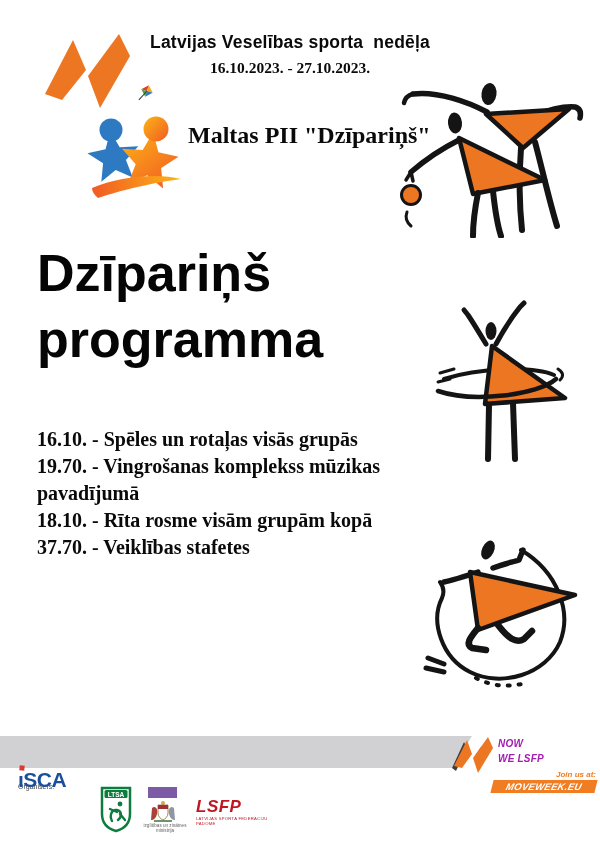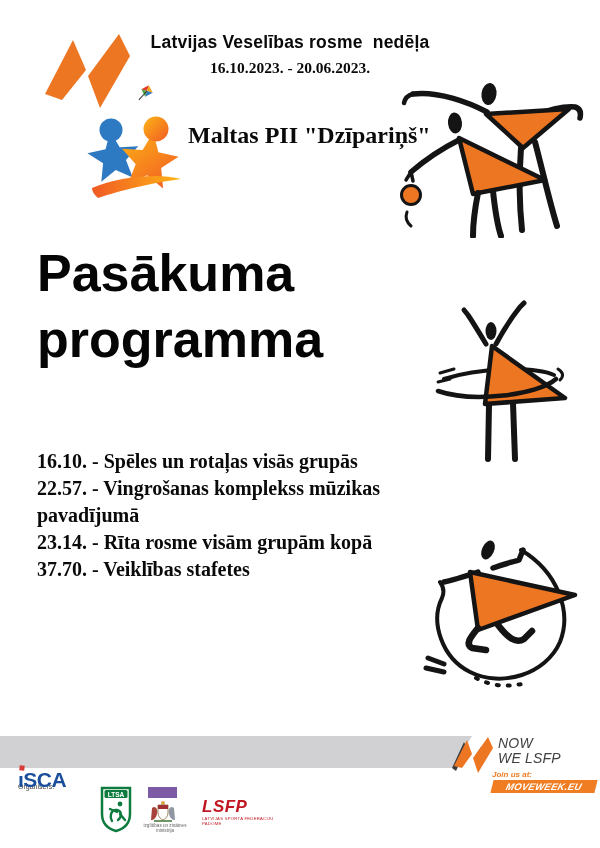--- a/index.html
+++ b/index.html
@@ -25,70 +25,70 @@
   }
 
   
   .heading{
     left:37px;top:240px;width:430px;
     font-size:52px;line-height:66px;font-weight:700;color:#050505;letter-spacing:0;
   }
 
   
   .program{
-    left:37px;top:448px;width:392px;
+    left:37px;top:426px;width:392px;
     font-family:"Liberation Serif",serif;font-weight:700;
     font-size:20px;line-height:27px;color:#0a0a0a;
   }
 
   
   .gray-band{
     left:0;top:736px;width:472px;height:32px;background:#d1d1d3;
     clip-path:polygon(0 0,100% 0,calc(100% - 20px) 100%,0 100%);
   }
 
   
   .nwm-block{left:452px;top:733px;width:146px;height:62px;}
   .nwm-icon{position:absolute;left:0;top:2px;}
-  .nwm-text{position:absolute;left:46px;top:3px;font-style:italic;font-weight:400;
-    font-size:14px;line-height:15px;color:#404040;letter-spacing:.2px;}
-  .nwm-join{position:absolute;left:40px;top:37px;width:104px;text-align:left;
+  .nwm-text{position:absolute;left:46px;top:3px;font-style:italic;font-weight:700;
+    font-size:10px;line-height:15px;color:#a21caf;letter-spacing:.2px;}
+  .nwm-join{position:absolute;left:40px;top:37px;width:104px;text-align:right;
     font-style:italic;font-weight:700;font-size:8px;color:#f07d22;}
   .nwm-site{position:absolute;left:40px;top:47px;width:104px;height:13px;background:#f07d22;
     transform:skewX(-14deg);text-align:center;}
   .nwm-site span{display:block;font-style:italic;font-weight:800;font-size:9.5px;
     line-height:13px;color:#fff;letter-spacing:.3px;}
 
   
   .organisers-label{left:18px;top:783px;font-size:7px;color:#444;}
   .isca{left:17px;top:764px;}
   .ltsa{left:99px;top:786px;}
   .ministry{left:146px;top:786px;width:54px;}
   .ministry-rect{position:absolute;left:2px;top:1px;width:29px;height:11px;background:#7c5aa6;}
   .ministry-arms{position:absolute;left:2px;top:14px;}
   .ministry-text{position:absolute;left:-8px;top:37px;width:54px;text-align:center;
     font-size:4.6px;line-height:5px;color:#666;}
-  .lsfp{left:202px;top:799px;width:80px;}
+  .lsfp{left:196px;top:799px;width:80px;}
   .lsfp-main{font-style:italic;font-weight:900;font-size:17px;line-height:16px;color:#c01823;letter-spacing:.5px;}
   .lsfp-sub{font-size:4.2px;color:#c01823;letter-spacing:.28px;margin-top:1px;}
 </style>
 </head>
 <body>
 
 <div class="page">
 
   <div class="abs" style="left:40px;top:26px;width:95px;height:85px;">
     <svg width="95" height="85" viewBox="0 0 95 85">
       <polygon points="5,68 33,14 46,44 22,74" fill="#ED7623"></polygon>
       <polygon points="48,50 79,8 90,30 60,82" fill="#ED7623"></polygon>
     </svg>
   </div>
 
-  <div class="abs event-title">Latvijas Veselības rosme  nedēļa</div>
-  <div class="abs event-dates">16.10.2023. - 20.06.2023.</div>
+  <div class="abs event-title">Latvijas Veselības sporta  nedēļa</div>
+  <div class="abs event-dates">16.10.2023. - 27.10.2023.</div>
 
   <div class="abs" style="left:84px;top:84px;width:100px;height:114px;">
     <svg width="100" height="114" viewBox="0 0 100 114">
       <defs>
         <linearGradient id="og" x1="0" y1="0" x2="1" y2="1">
           <stop offset="0" stop-color="#FDB515"></stop>
             <stop offset="1" stop-color="#F15A24"></stop>
         </linearGradient>
         <linearGradient id="og2" x1="0" y1="0" x2="1" y2="0">
           <stop offset="0" stop-color="#F15A24"></stop>
@@ -136,21 +136,21 @@
       <path d="M28,92 l-5,8 M28,92 l2,9" stroke-width="3.5"></path>
       <path d="M76,58 L162,100 L90,114 Z" fill="#ED7623" stroke-width="4.5"></path>
       <path d="M95,113 C92,128 90,141 90,156" stroke-width="6"></path>
       <path d="M110,111 C112,130 114,144 118,156" stroke-width="6"></path>
 
       <circle cx="28" cy="115" r="9.5" fill="#ED7623" stroke-width="3"></circle>
       <path d="M24,132 q-3,8 4,14" stroke-width="3"></path>
     </svg>
   </div>
 
-  <div class="abs heading">Pasākuma programma</div>
+  <div class="abs heading">Dzīpariņš programma</div>
 
   <div class="abs" style="left:428px;top:291px;width:140px;height:172px;">
     <svg width="140" height="172" viewBox="0 0 140 172" fill="none" stroke="#141414" stroke-linecap="round" stroke-linejoin="round">
       <ellipse cx="63" cy="40" rx="5.5" ry="9" fill="#141414" stroke="none"></ellipse>
       <path d="M58,53 C52,43 46,33 40,24 l-4,-5" stroke-width="5"></path>
       <path d="M68,53 C76,38 84,26 92,16 l4,-4" stroke-width="5"></path>
 
       <path d="M16,88 C50,77 105,75 126,84" stroke-width="4"></path>
       <path d="M12,82 l14,-4 M10,91 l12,-3" stroke-width="3"></path>
 
@@ -159,22 +159,22 @@
       <path d="M10,100 C45,112 110,104 128,88" stroke-width="4.5"></path>
       <path d="M130,78 q8,5 2,11" stroke-width="3"></path>
 
       <path d="M61,114 L60,168" stroke-width="6"></path>
       <path d="M85,112 L87,168" stroke-width="6"></path>
     </svg>
   </div>
 
   <div class="abs program">
     <div>16.10. - Spēles un rotaļas visās grupās</div>
-    <div>22.57. - Vingrošanas komplekss mūzikas pavadījumā</div>
-    <div>23.14. - Rīta rosme visām grupām kopā</div>
+    <div>19.70. - Vingrošanas komplekss mūzikas pavadījumā</div>
+    <div>18.10. - Rīta rosme visām grupām kopā</div>
     <div>37.70. - Veiklības stafetes</div>
   </div>
 
   <div class="abs" style="left:418px;top:520px;width:167px;height:172px;">
     <svg width="167" height="172" viewBox="0 0 167 172" fill="none" stroke="#141414" stroke-linecap="round" stroke-linejoin="round">
 
       <path d="M103,30 C140,52 154,92 142,122 C128,154 84,168 52,152 C24,138 12,102 24,78 C27,71 25,66 22,62" stroke-width="4"></path>
       <ellipse cx="70" cy="30" rx="6" ry="10" fill="#141414" stroke="none" transform="rotate(25 70 30)"></ellipse>
 
       <path d="M75,48 C85,44 95,42 101,40 l4,-10" stroke-width="5.5"></path>

